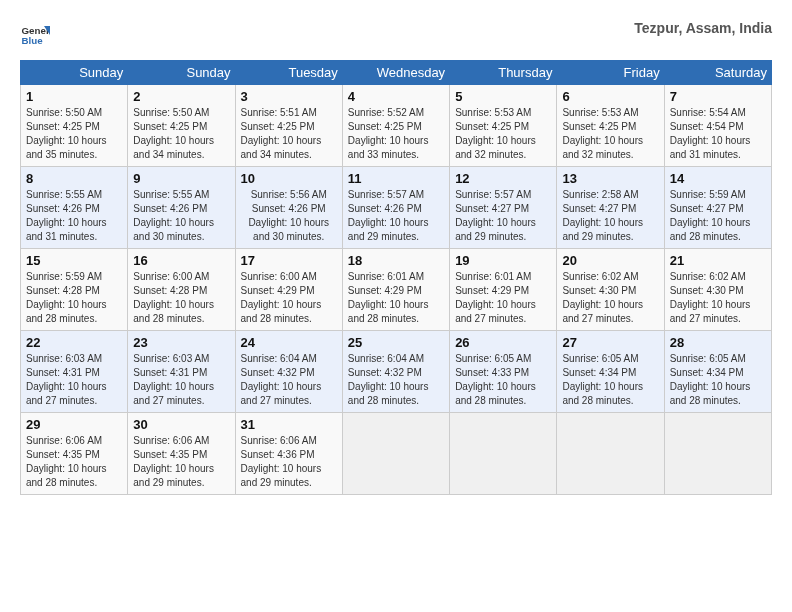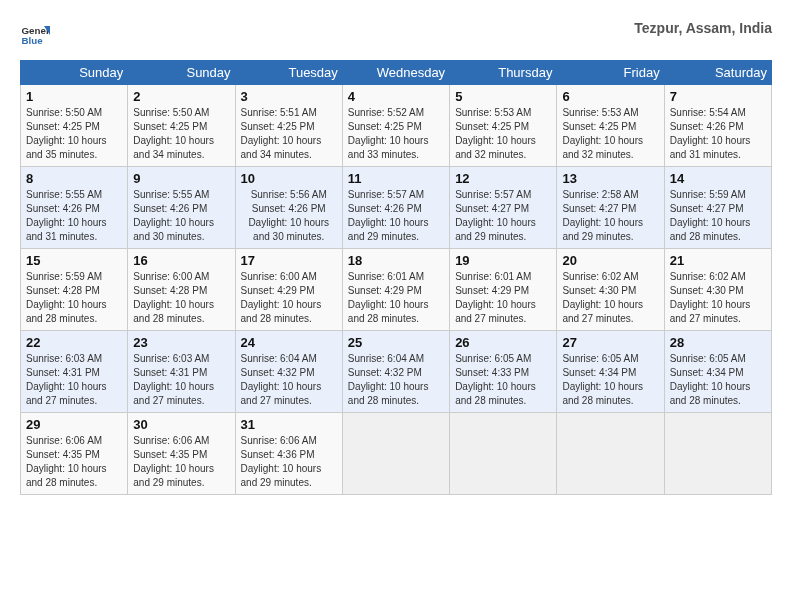--- a/index.html
+++ b/index.html
@@ -149,21 +149,21 @@
         <td>
           <span class="day-num">6</span>
           <div class="day-info" style="white-space: pre-line;">Sunrise: 5:53 AM
 Sunset: 4:25 PM
 Daylight: 10 hours
 and 32 minutes.</div>
         </td>
         <td>
           <span class="day-num">7</span>
           <div class="day-info" style="white-space: pre-line;">Sunrise: 5:54 AM
-Sunset: 4:26 PM
+Sunset: 4:54 PM
 Daylight: 10 hours
 and 31 minutes.</div>
         </td>
       </tr>
       <tr>
         <td>
           <span class="day-num">8</span>
           <div class="day-info" style="white-space: pre-line;">Sunrise: 5:55 AM
 Sunset: 4:26 PM
 Daylight: 10 hours

